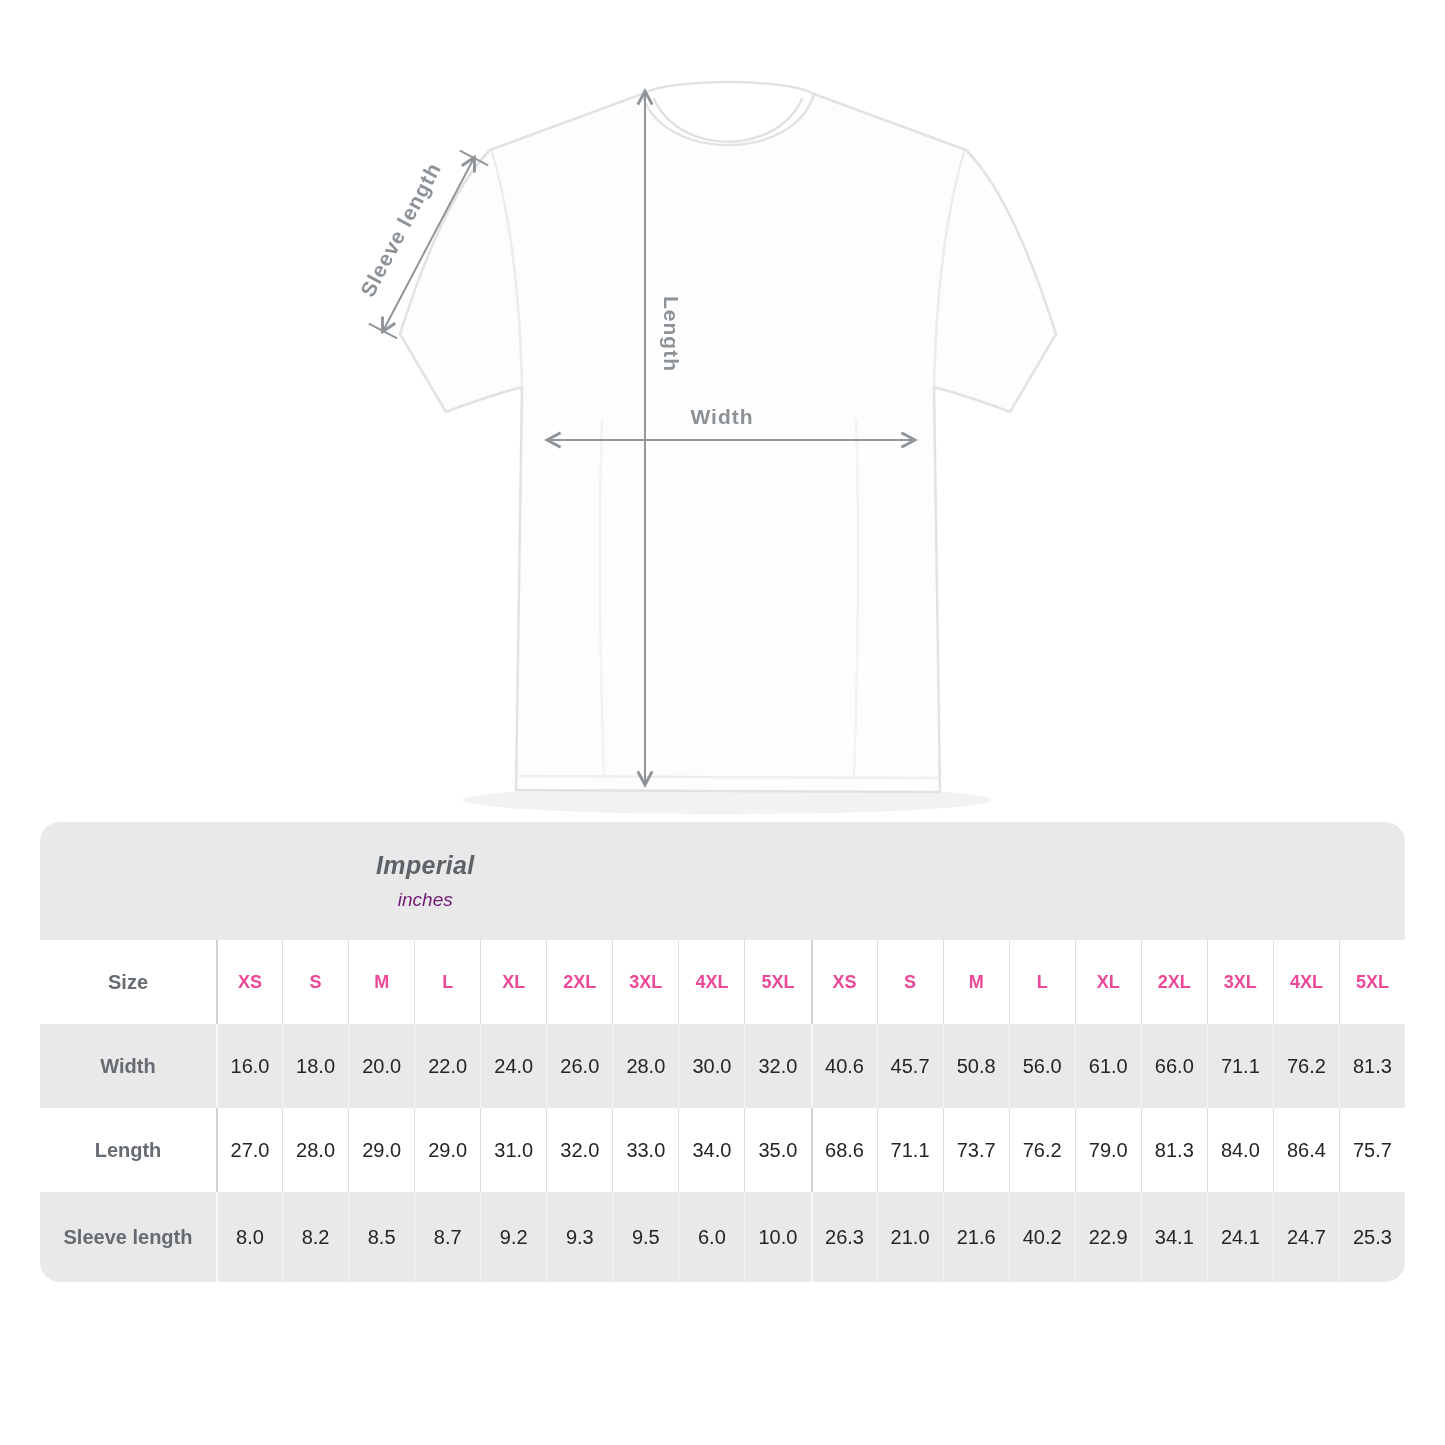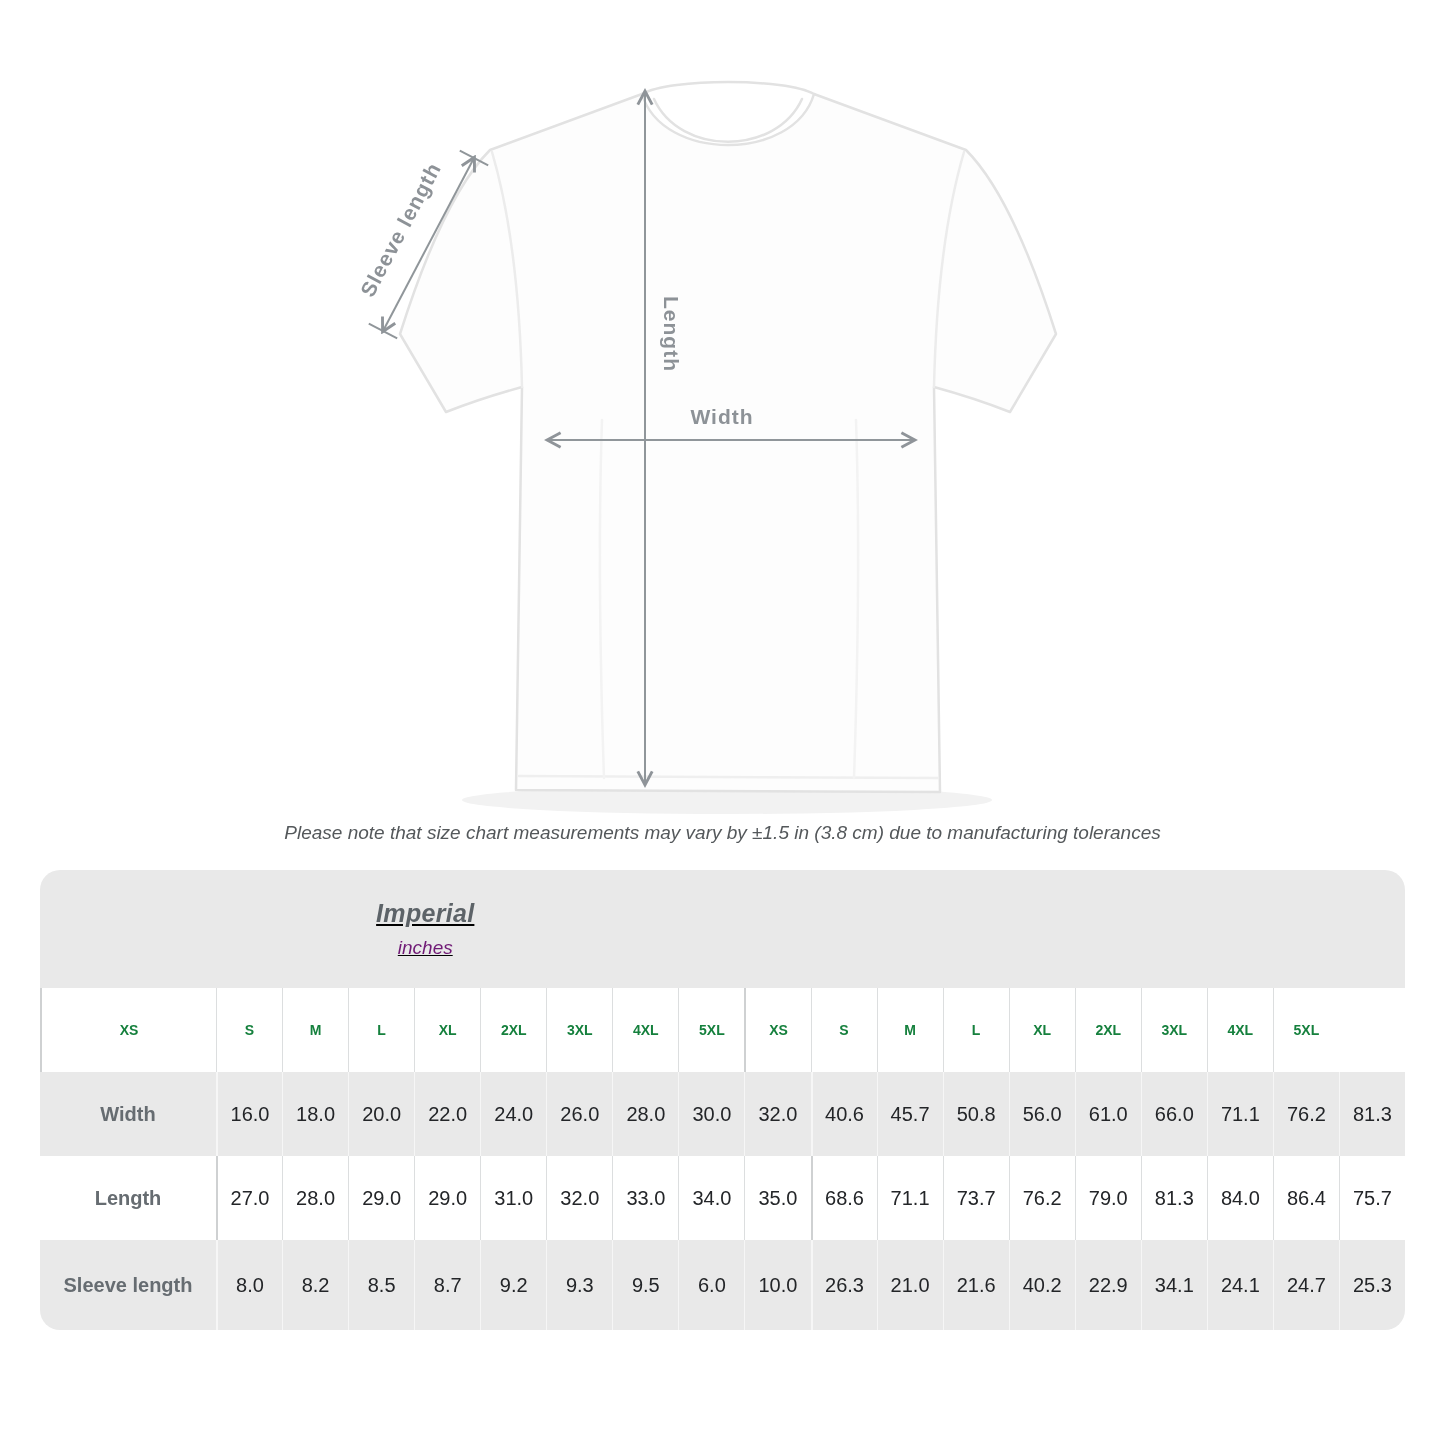--- a/index.html
+++ b/index.html
@@ -10,35 +10,35 @@
   .diagram{position:relative;width:1445px;height:822px;}
   .diagram svg{position:absolute;top:0;left:0;}
   .dim-label{font-family:"Liberation Sans",sans-serif;font-weight:bold;font-size:21px;fill:#8d9297;letter-spacing:1px;}
 
   
   .title{margin:14px 0 10px;text-align:center;font-size:31px;font-weight:bold;color:#2d2f31;letter-spacing:.3px;}
   .subtitle{margin:0 0 26px;text-align:center;font-size:19px;font-style:italic;color:#54585b;}
 
   
   .size-table{margin:0 40px;border-radius:20px;overflow:hidden;}
-  .band{display:grid;grid-template-columns:176px repeat(18,1fr);height:118px;background:#e9e9e9;text-decoration:underline;}
+  .band{display:grid;grid-template-columns:176px repeat(18,1fr);height:118px;background:#e9e9e9;}
   .band-cell{display:flex;flex-direction:column;align-items:center;justify-content:center;gap:9px;}
   .band-cell.left{grid-column:1/11;}
   .band-cell.right{grid-column:11/20;}
   .band-title{font-size:25px;font-weight:bold;font-style:italic;color:#5d6368;letter-spacing:.3px;}
   .band-sub{font-size:19px;font-style:italic;color:#701a75;}
 
   .trow{display:grid;grid-template-columns:176px repeat(18,1fr);height:84px;}
   .trow.head,.trow.plain{background:#ffffff;--thin:#dcdedf;--thick:#cfd1d2;}
   .trow.shade{background:#e9e9e9;--thin:#f6f6f6;--thick:#f6f6f6;}
   .trow.last{height:90px;}
   .cell{display:flex;align-items:center;justify-content:center;}
   .cell.val{border-left:1px solid var(--thin);font-size:20px;color:#232528;}
   .cell.val.sep{border-left:2px solid var(--thick);}
-  .trow.head .cell.val{font-weight:bold;font-size:14px;color:#15803d;}
+  .trow.head .cell.val{font-weight:bold;font-size:18px;color:#ec4899;}
   .cell.label{font-weight:bold;font-size:20px;color:#666c71;}
 </style>
 </head>
 <body>
 
 <div class="stage">
 
   <div class="diagram">
     <svg width="1445" height="822" viewBox="0 0 1445 822">
       <defs>
@@ -88,31 +88,31 @@
       </g>
       <text class="dim-label" transform="translate(664,296) rotate(90)" text-anchor="start">Length</text>
 
       <g stroke="#90969a" stroke-width="2" fill="none">
         <line x1="548" y1="440" x2="914" y2="440" marker-start="url(#arr)" marker-end="url(#arr)"></line>
       </g>
       <text class="dim-label" x="722" y="424" text-anchor="middle">Width</text>
     </svg>
   </div>
 
-  <div class="subtitle">Please note that size chart measurements may vary by ±1.5 in (3.8 cm) due to manufacturing tolerances</div>
 
   <div class="size-table">
     <div class="band">
       <div class="band-cell left">
         <div class="band-title">Imperial</div>
         <div class="band-sub">inches</div>
       </div>
     </div>
     <div id="table-rows">
         <div class="trow head">
+          <div class="cell label">Size</div>
           <div class="cell val sep">XS</div>
           <div class="cell val">S</div>
           <div class="cell val">M</div>
           <div class="cell val">L</div>
           <div class="cell val">XL</div>
           <div class="cell val">2XL</div>
           <div class="cell val">3XL</div>
           <div class="cell val">4XL</div>
           <div class="cell val">5XL</div>
           <div class="cell val sep">XS</div>

